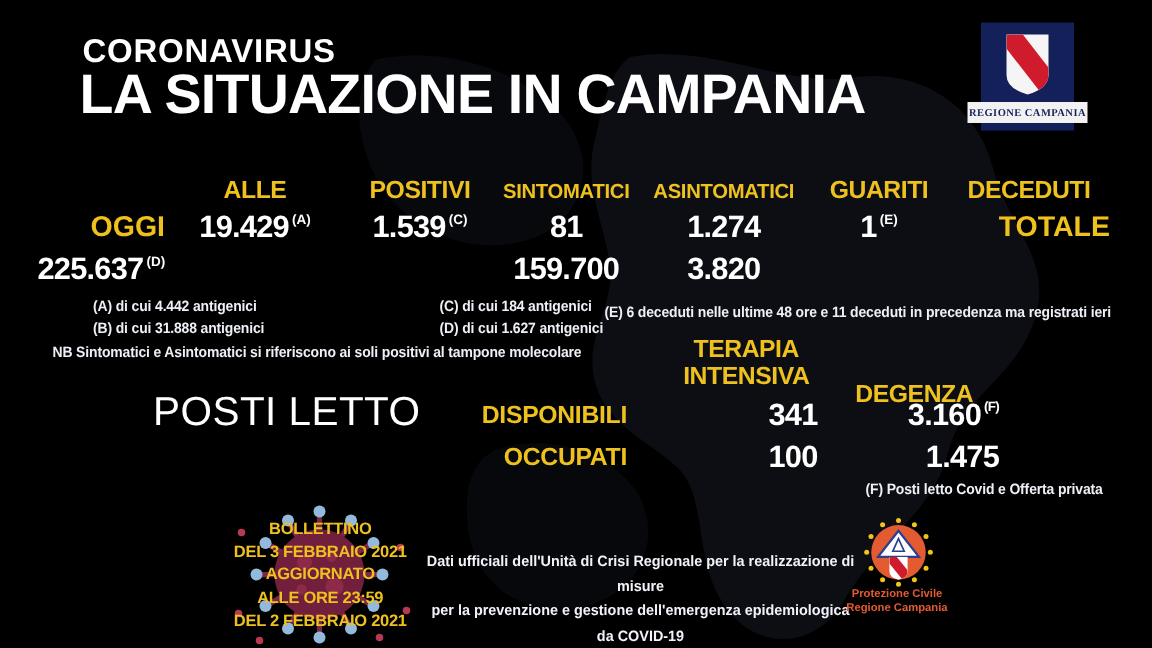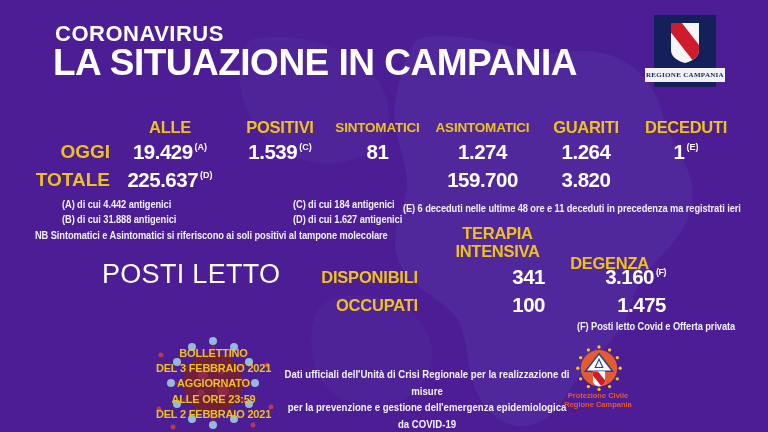--- a/index.html
+++ b/index.html
@@ -1,18 +1,18 @@
 <!DOCTYPE html>
 <html><head>
 <meta charset="utf-8">
 <style>
   html,body{margin:0;padding:0;background:#10194a;}
   .stage{
     position:relative;width:768px;height:432px;overflow:hidden;
-    background:#4c1d95;
+    background:#000000;
     font-family:"Liberation Sans",sans-serif;
     -webkit-font-smoothing:antialiased;
   }
   .abs{position:absolute;}
 
   
   .map-svg{position:absolute;left:0;top:0;width:768px;height:432px;}
 
   
   .title1{left:55px;top:21px;font-size:22px;font-weight:bold;color:#fff;letter-spacing:.5px;}
@@ -118,21 +118,20 @@
     <div class="hcell sm">SINTOMATICI</div>
     <div class="hcell sm">ASINTOMATICI</div>
     <div class="hcell">GUARITI</div>
     <div class="hcell">DECEDUTI</div>
 
     <div class="rlabel">OGGI</div>
     <div class="cell"><span>19.429</span><sup>(A)</sup></div>
     <div class="cell"><span>1.539</span><sup>(C)</sup></div>
     <div class="cell"><span>81</span></div>
     <div class="cell"><span>1.274</span></div>
-    <div class="cell"><span>1.264</span></div>
     <div class="cell"><span>1</span><sup>(E)</sup></div>
 
     <div class="rlabel">TOTALE</div>
     <div class="cell"><span>225.637</span><sup>(D)</sup></div>
     <div class="cell"><span></span></div>
     <div class="cell"><span></span></div>
     <div class="cell"><span>159.700</span></div>
     <div class="cell"><span>3.820</span><sup></sup></div>
   </div>
 

